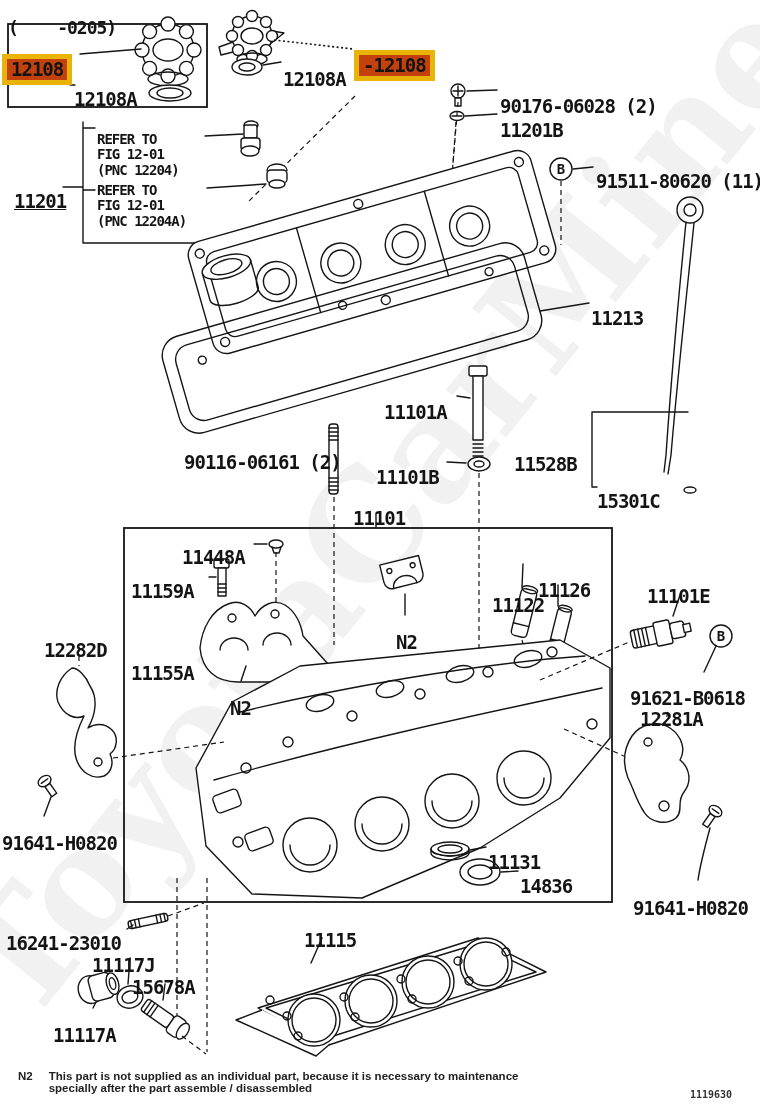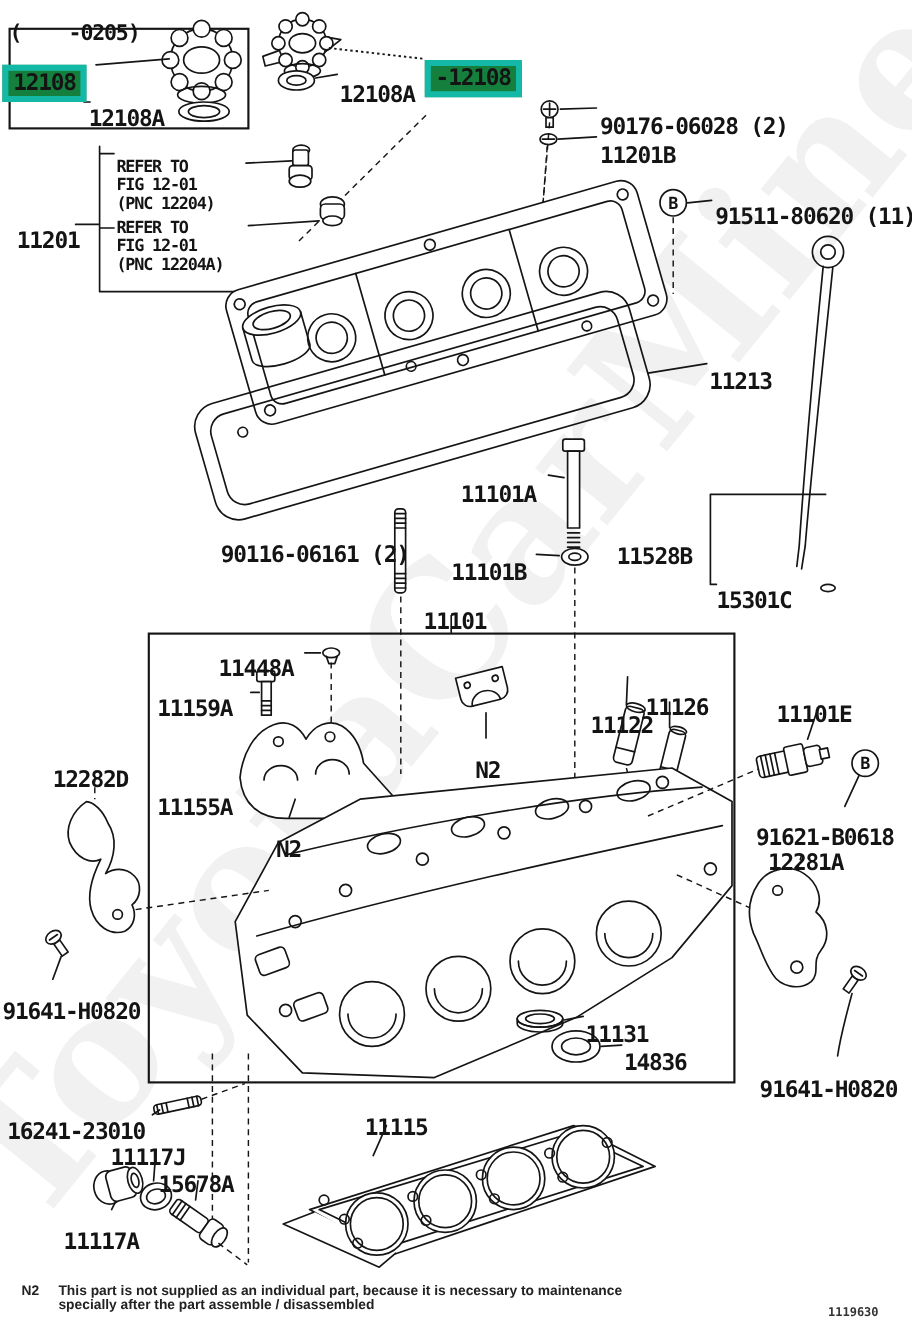--- a/index.html
+++ b/index.html
@@ -4,21 +4,21 @@
 <style>
   *{margin:0;padding:0;box-sizing:border-box}
   html,body{width:760px;height:1112px;background:#fff;overflow:hidden}
   body{position:relative;font-family:"DejaVu Sans Mono",monospace;color:#141414}
   #art{position:absolute;left:0;top:0;z-index:1}
   #callouts{position:absolute;left:0;top:16px;width:760px;height:1112px;z-index:2}
   .label{position:absolute;font-weight:bold;font-size:19px;line-height:1.0;
          letter-spacing:-1px;white-space:pre;color:#141414}
   .label.md{font-size:18px}
   .label.sm{font-size:14px;line-height:1.1}
-  .label.highlight{border:5px solid #14b8a6;background:#15803d;padding:1px 4px;z-index:3}
+  .label.highlight{border:5px solid #eab308;background:#c2410c;padding:1px 4px;z-index:3}
   .note{position:absolute;left:18px;top:1070px;z-index:2;display:flex;gap:16px;
         font-family:"Liberation Sans",sans-serif;font-size:11.5px;font-weight:bold;color:#222}
   .note .txt{white-space:pre-line}
   .figcode{position:absolute;left:690px;top:1089px;z-index:2;font-size:10px;
            font-weight:bold;color:#333}
   svg .ln{stroke:#151515;stroke-width:1.4;fill:none;stroke-linecap:round;stroke-linejoin:round}
   svg .fw{stroke:#151515;stroke-width:1.4;fill:#fff;stroke-linejoin:round}
   svg .dash{stroke:#151515;stroke-width:1.2;fill:none;stroke-dasharray:5 4}
   svg .dot{stroke:#151515;stroke-width:1.6;fill:none;stroke-dasharray:2 2.5}
   svg .box{stroke:#151515;stroke-width:1.8;fill:none}
@@ -364,21 +364,21 @@
     <div class="label" style="left: 283px; top: 54px;">12108A</div>
     <div class="label highlight" style="left: 354px; top: 34px;">-12108</div>
     <div class="label" style="left: 500px; top: 81px;">90176-06028 (2)</div>
     <div class="label" style="left: 500px; top: 105px;">11201B</div>
     <div class="label sm" style="left: 97px; top: 116px;">REFER TO
 FIG 12-01
 (PNC 12204)</div>
     <div class="label sm" style="left: 97px; top: 167px;">REFER TO
 FIG 12-01
 (PNC 12204A)</div>
-    <div class="label" style="left: 14px; top: 176px;">11201</div>
+    <div class="label" style="left: 14px; top: 176px; text-decoration: underline;">11201</div>
     <div class="label" style="left: 596px; top: 156px;">91511-80620 (11)</div>
     <div class="label" style="left: 591px; top: 293px; text-align: right;">11213</div>
     <div class="label" style="left: 384px; top: 387px;">11101A</div>
     <div class="label" style="left: 184px; top: 437px;">90116-06161 (2)</div>
     <div class="label" style="left: 376px; top: 452px;">11101B</div>
     <div class="label" style="left: 514px; top: 439px;">11528B</div>
     <div class="label" style="left: 597px; top: 476px;">15301C</div>
     <div class="label" style="left: 353px; top: 493px;">11101</div>
     <div class="label" style="left: 182px; top: 532px;">11448A</div>
     <div class="label" style="left: 131px; top: 566px;">11159A</div>

